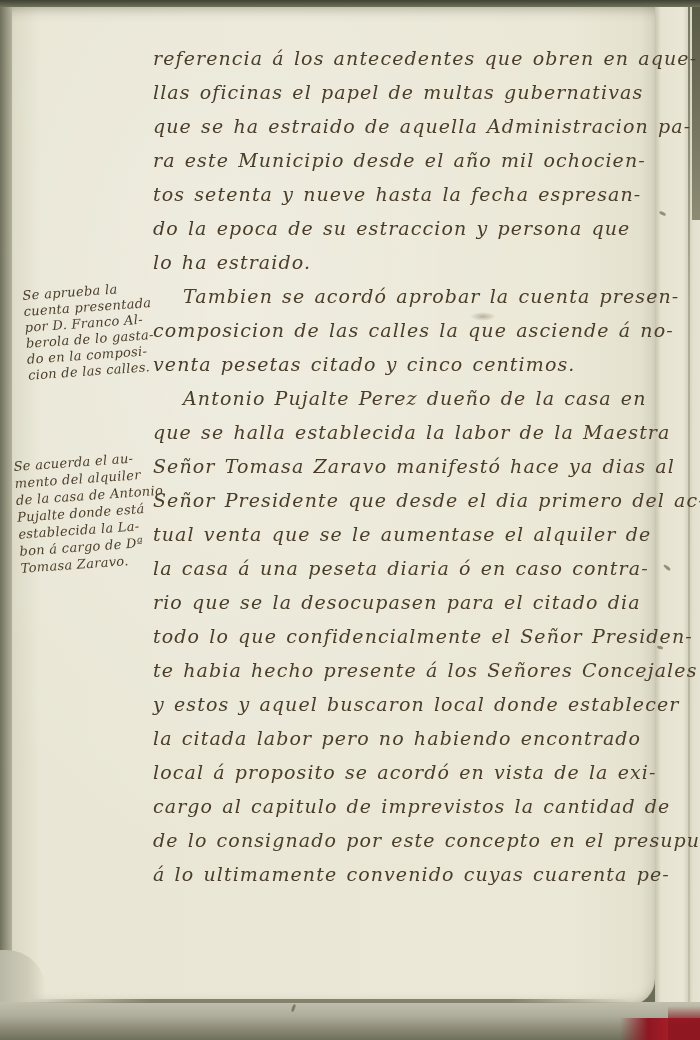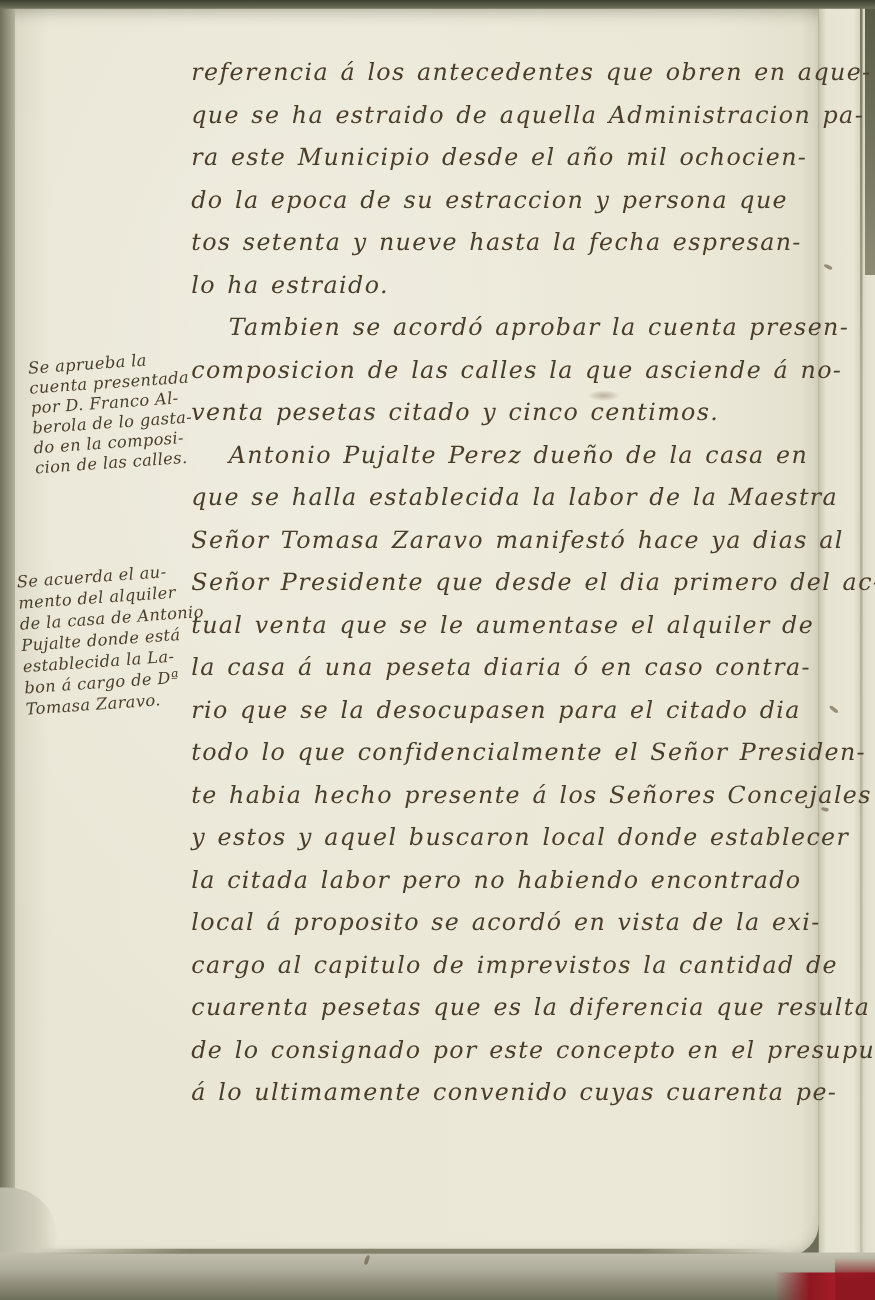--- a/index.html
+++ b/index.html
@@ -113,42 +113,42 @@
   <div class="cover-red-2"></div>
 
   <div class="ink-smudge smudge-a"></div>
   <div class="ink-smudge smudge-b"></div>
   <div class="ink-smudge smudge-c"></div>
   <div class="ink-smudge smudge-d"></div>
   <div class="stain"></div>
 
   <div class="main-text hand">
       <div class="line">referencia á los antecedentes que obren en aque-</div>
+      <div class="line">llas oficinas el papel de multas gubernativas</div>
       <div class="line">que se ha estraido de aquella Administracion pa-</div>
       <div class="line">ra este Municipio desde el año mil ochocien-</div>
+      <div class="line">tos setenta y nueve hasta la fecha espresan-</div>
       <div class="line">do la epoca de su estraccion y persona que</div>
-      <div class="line">tos setenta y nueve hasta la fecha espresan-</div>
       <div class="line">lo ha estraido.</div>
       <div class="line indent">Tambien se acordó aprobar la cuenta presen-</div>
       <div class="line">composicion de las calles la que asciende á no-</div>
       <div class="line">venta pesetas citado y cinco centimos.</div>
       <div class="line indent">Antonio Pujalte Perez dueño de la casa en</div>
       <div class="line">que se halla establecida la labor de la Maestra</div>
       <div class="line">Señor Tomasa Zaravo manifestó hace ya dias al</div>
       <div class="line">Señor Presidente que desde el dia primero del ac-</div>
       <div class="line">tual venta que se le aumentase el alquiler de</div>
       <div class="line">la casa á una peseta diaria ó en caso contra-</div>
       <div class="line">rio que se la desocupasen para el citado dia</div>
       <div class="line">todo lo que confidencialmente el Señor Presiden-</div>
       <div class="line">te habia hecho presente á los Señores Concejales</div>
       <div class="line">y estos y aquel buscaron local donde establecer</div>
       <div class="line">la citada labor pero no habiendo encontrado</div>
       <div class="line">local á proposito se acordó en vista de la exi-</div>
       <div class="line">cargo al capitulo de imprevistos la cantidad de</div>
-      <div class="line">cuarenta pesetas que es la diferencia que resulta</div>
       <div class="line">de lo consignado por este concepto en el presupuesto</div>
       <div class="line">á lo ultimamente convenido cuyas cuarenta pe-</div>
     </div>
 
   <div class="margin-note margin-note-1 hand">
       <div class="line">Se aprueba la</div>
       <div class="line">cuenta presentada</div>
       <div class="line">por D. Franco Al-</div>
       <div class="line">berola de lo gasta-</div>
       <div class="line">do en la composi-</div>

